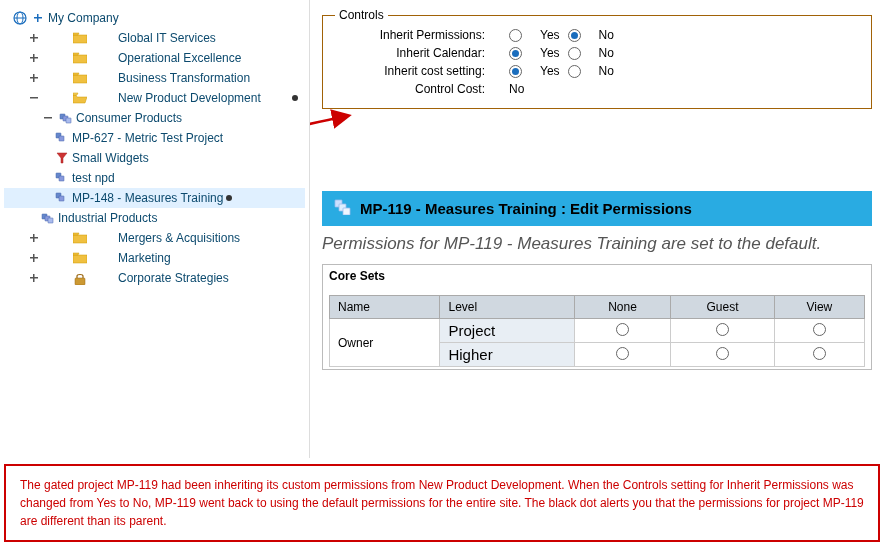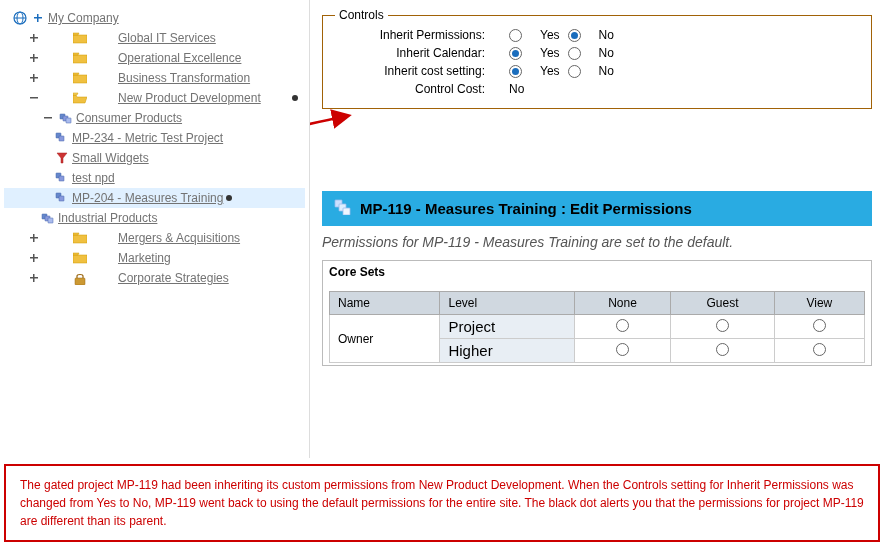--- a/index.html
+++ b/index.html
@@ -49,21 +49,21 @@
 
     .indent-1 { padding-left: 8px; }
     .indent-2 { padding-left: 22px; gap: 28px; }
     .indent-3 { padding-left: 36px; }
     .indent-4 { padding-left: 50px; }
 
     .tree-label {
       color: #1a6dbd;
       font-size: 12px;
     }
-    .tree-label.blue { color: #737373; text-decoration: underline; }
+    .tree-label.blue { color: #0c4a6e; }
 
     .dot {
       width: 6px;
       height: 6px;
       background: #333;
       border-radius: 50%;
       margin-left: 3px;
       display: inline-block;
     }
 
@@ -126,21 +126,21 @@
       align-items: center;
       margin-top: 40px;
       margin-bottom: 8px;
     }
     .title-bar-icon {
       margin-right: 8px;
       font-size: 14px;
     }
 
     .permissions-note {
-      font-size: 14px;
+      font-size: 17px;
       color: #555;
       margin-bottom: 10px;
       font-style: italic;
     }
 
     .permissions-table {
       width: 100%;
       border-collapse: collapse;
       font-size: 12px;
     }
@@ -290,21 +290,21 @@
       <span class="tree-label blue">Consumer Products</span>
     </div>
 
     <div class="tree-item indent-4">
       <span class="tree-icon">
         <svg width="14" height="12" viewBox="0 0 14 12">
           <rect x="1" y="1" width="5" height="5" fill="#6688cc" stroke="#4466aa" stroke-width="0.5" rx="0.5"></rect>
           <rect x="4" y="4" width="5" height="5" fill="#8899dd" stroke="#4466aa" stroke-width="0.5" rx="0.5"></rect>
         </svg>
       </span>
-      <span class="tree-label blue">MP-234 - Metric Test Project</span>
+      <span class="tree-label blue">MP-627 - Metric Test Project</span>
     </div>
 
     <div class="tree-item indent-4">
       <span class="tree-icon">
         <svg width="12" height="12" viewBox="0 0 12 12">
             <polygon points="1,1 11,1 7,6 7,11 5,11 5,6" fill="#cc3333" stroke="#aa2222" stroke-width="0.5"></polygon>
           </svg>
       </span>
       <span class="tree-label blue">Small Widgets</span>
     </div>
@@ -319,21 +319,21 @@
       <span class="tree-label blue">test npd</span>
     </div>
 
     <div class="tree-item indent-4" style="background:#e0f0ff;">
       <span class="tree-icon">
         <svg width="14" height="12" viewBox="0 0 14 12">
           <rect x="1" y="1" width="5" height="5" fill="#6688cc" stroke="#4466aa" stroke-width="0.5" rx="0.5"></rect>
           <rect x="4" y="4" width="5" height="5" fill="#8899dd" stroke="#4466aa" stroke-width="0.5" rx="0.5"></rect>
         </svg>
       </span>
-      <span class="tree-label blue">MP-204 - Measures Training</span>
+      <span class="tree-label blue">MP-148 - Measures Training</span>
       <span class="dot"></span>
     </div>
 
     <div class="tree-item indent-3">
       <span class="tree-icon">
         <svg width="14" height="12" viewBox="0 0 14 12">
           <rect x="1" y="2" width="5" height="5" fill="#6688cc" stroke="#4466aa" stroke-width="0.5" rx="0.5"></rect>
           <rect x="4" y="4" width="5" height="5" fill="#8899dd" stroke="#4466aa" stroke-width="0.5" rx="0.5"></rect>
           <rect x="7" y="6" width="5" height="5" fill="#aabbee" stroke="#4466aa" stroke-width="0.5" rx="0.5"></rect>
         </svg>

